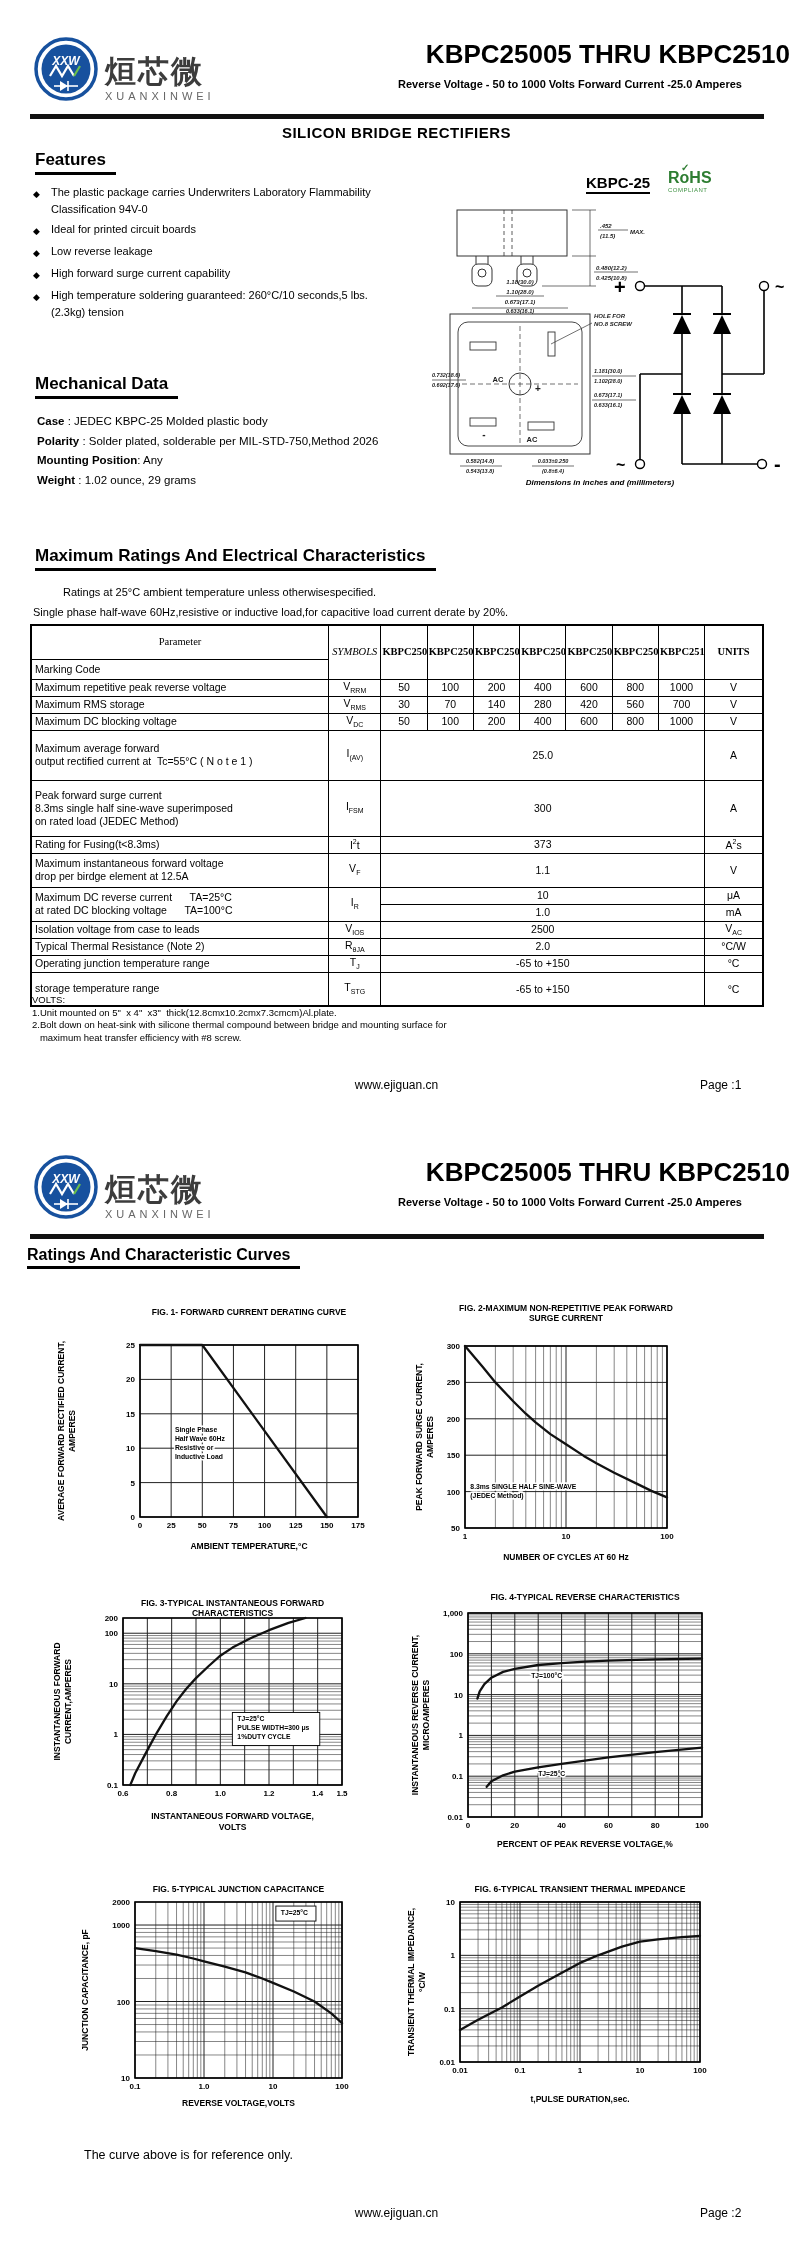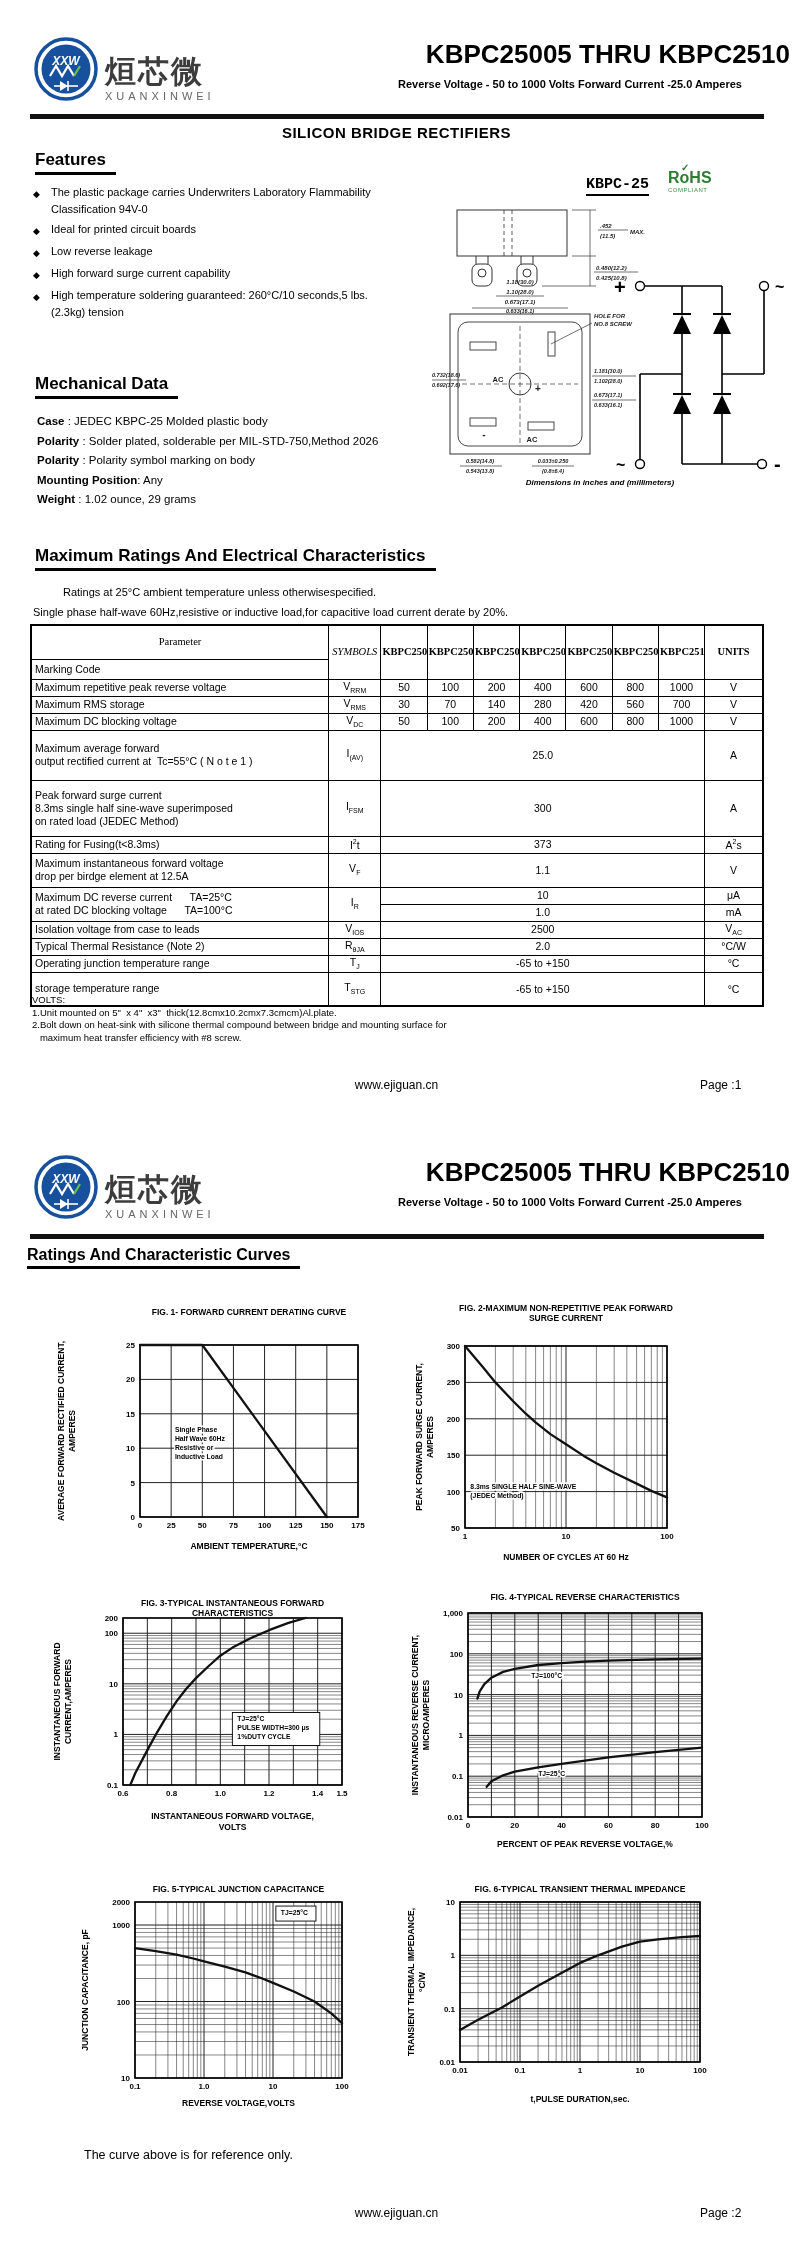--- a/index.html
+++ b/index.html
@@ -8,21 +8,21 @@
   
   .logo{display:flex;align-items:flex-end;gap:6px;}
   .logo-txt .cn{font-size:31px;font-weight:600;color:#3c3c3c;letter-spacing:2px;line-height:30px;}
   .logo-txt .en{font-size:11px;color:#666;letter-spacing:4px;margin-top:3px;}
   .title-block{width:392px;}
   .main-title{font-size:26px;font-weight:bold;line-height:28px;margin:0;text-align:right;}
   .sub-title{font-size:11px;font-weight:bold;margin-top:10px;}
   .rule{background:#111;height:5px;width:734px;left:30px;}
   .doc-title{width:793px;text-align:center;font-size:15px;font-weight:bold;letter-spacing:.5px;}
   .sec-head{font-size:17px;font-weight:bold;border-bottom:3px solid #000;padding:0 10px 2px 0;display:inline-block;}
-  .kbpc{font-size:15px;font-weight:bold;border-bottom:2px solid #000;padding-bottom:1px;font-family:Liberation Mono, monospace;}
+  .kbpc{font-size:15px;font-weight:bold;border-bottom:2px solid #000;padding-bottom:1px;}
   .rohs{color:#2e7d32;line-height:1;}
   .rohs-top{font-size:16px;font-weight:bold;position:relative;}
   .rohs-chk{position:absolute;top:-7px;left:13px;font-size:10px;color:#2e7d32;}
   .rohs-sub{font-size:6px;letter-spacing:.5px;margin-top:1px;color:#3e9142;}
   
   .feat-item{display:flex;margin-bottom:3px;line-height:17px;}
   .feat-item .diam{width:18px;font-size:9px;padding-top:2px;flex:none;}
   .feat-item .ftxt{font-size:11px;width:345px;}
   
   .mech-row{font-size:11.5px;line-height:19.5px;}
@@ -238,21 +238,20 @@
       <text class="cterm" x="162" y="209">-</text>
     </g>
   </svg>
 
   <div class="abs" style="left:35px;top:374px;">
     <span class="sec-head">Mechanical Data</span>
   </div>
   <div class="abs" style="left:37px;top:412px;width:380px;">
       <div class="mech-row"><b>Case</b><span> : JEDEC KBPC-25 Molded plastic body</span></div>
       <div class="mech-row"><b>Polarity</b><span> : Solder plated, solderable per MIL-STD-750,Method 2026</span></div>
-      <div class="mech-row"><b>Polarity</b><span> : Polarity symbol  marking on body</span></div>
       <div class="mech-row"><b>Mounting Position</b><span>: Any</span></div>
       <div class="mech-row"><b>Weight</b><span> : 1.02 ounce, 29 grams</span></div>
     </div>
 
   <div class="abs" style="left:450px;top:478px;width:300px;text-align:center;font-size:8px;font-weight:bold;font-style:italic;">Dimensions in inches and (millimeters)</div>
 
   <div class="abs" style="left:35px;top:546px;">
     <span class="sec-head">Maximum Ratings And Electrical Characteristics</span>
   </div>
   <div class="abs ratings-desc" style="left:33px;top:586px;padding-left:30px;">Ratings at 25°C ambient temperature unless otherwisespecified.</div>

